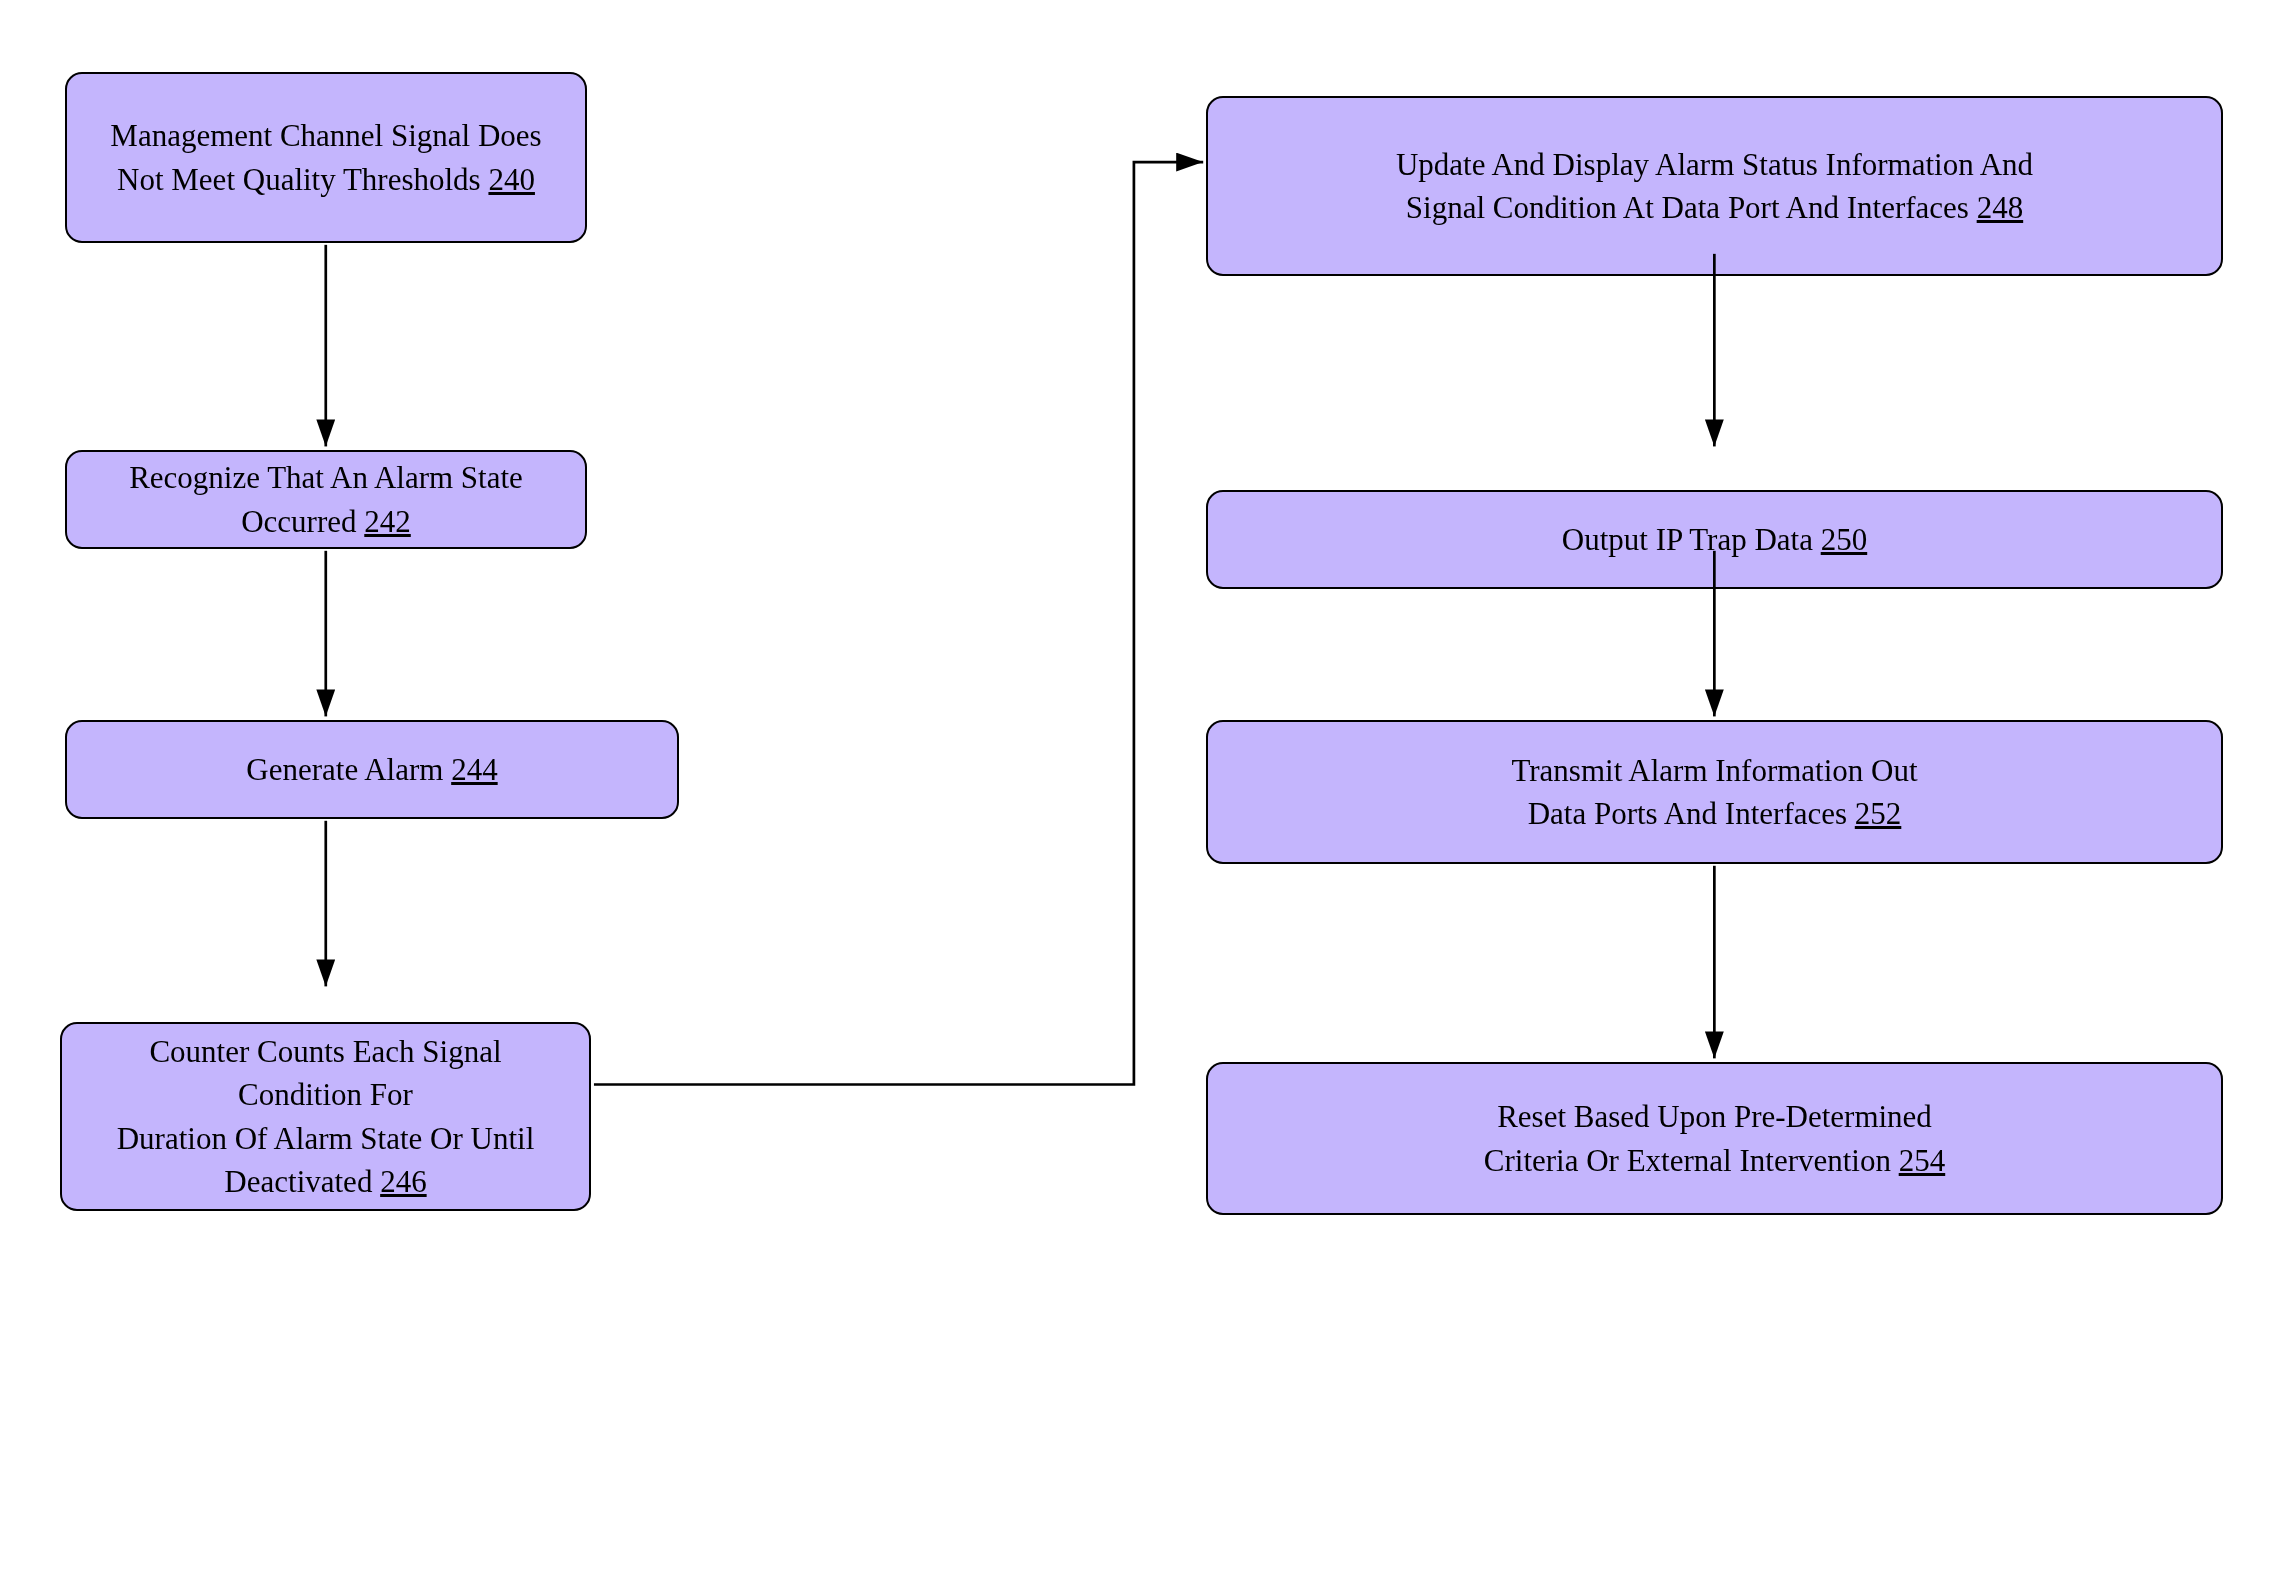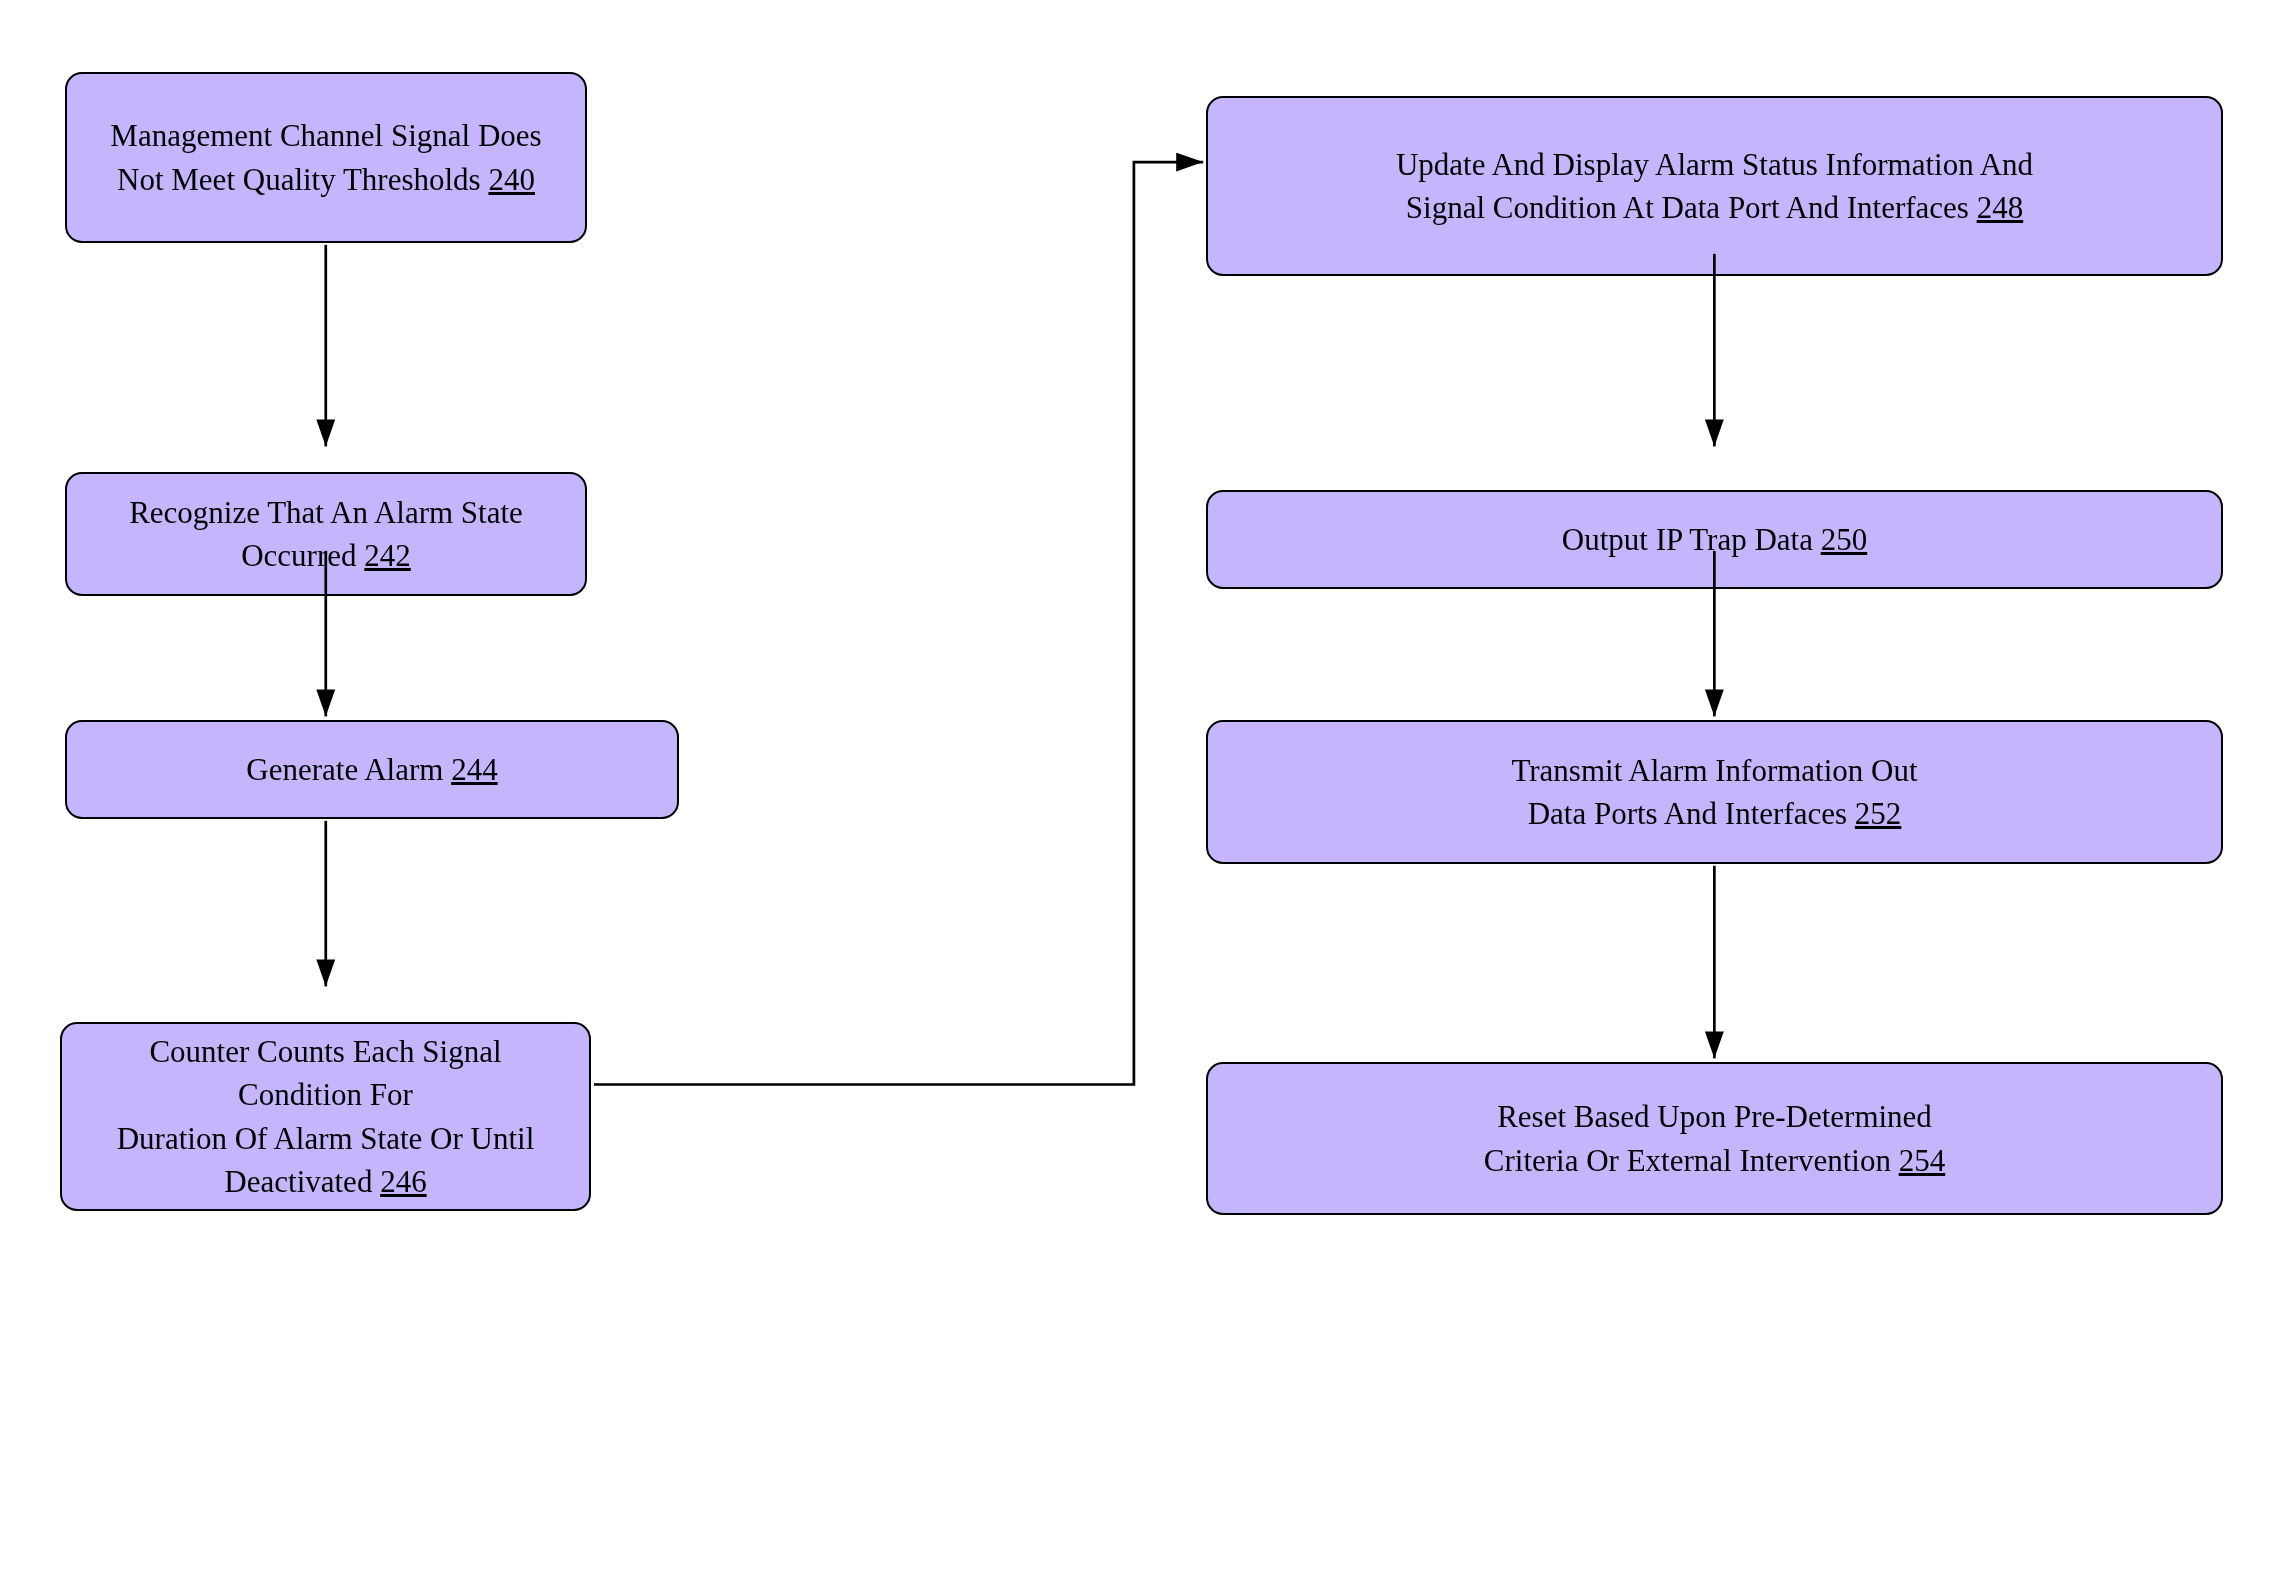--- a/index.html
+++ b/index.html
@@ -56,21 +56,21 @@
 <body>
 
 <div class="diagram-container">
 
   <div class="flow-box" style="left: 65px; top: 72px; width: 522px; height: 171px;">
     <span>
       Management Channel Signal Does<br>Not Meet Quality Thresholds <span class="ref-num">240</span>
     </span>
   </div>
 
-  <div class="flow-box" style="left: 65px; top: 472px; width: 522px; height: 124px; justify-content: flex-end;">
+  <div class="flow-box" style="left: 65px; top: 450px; width: 522px; height: 99px; justify-content: flex-end;">
     <span>
       Recognize That An Alarm State Occurred <span class="ref-num">242</span>
     </span>
   </div>
 
   <div class="flow-box" style="left: 65px; top: 720px; width: 614px; height: 99px;">
     <span>
       Generate Alarm <span class="ref-num">244</span>
     </span>
   </div>

